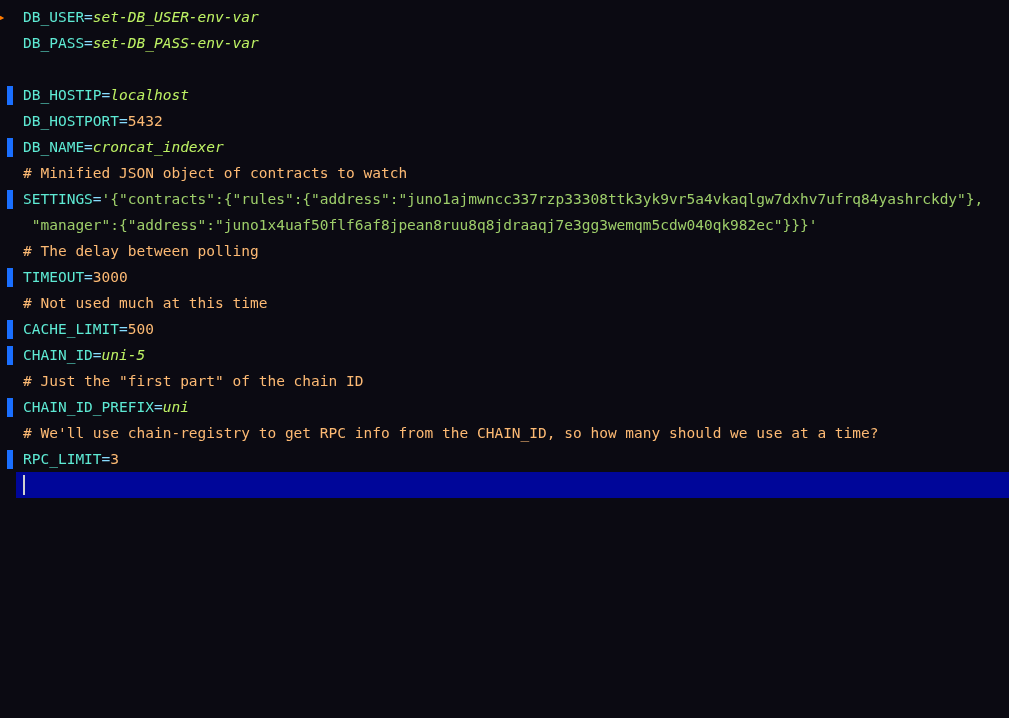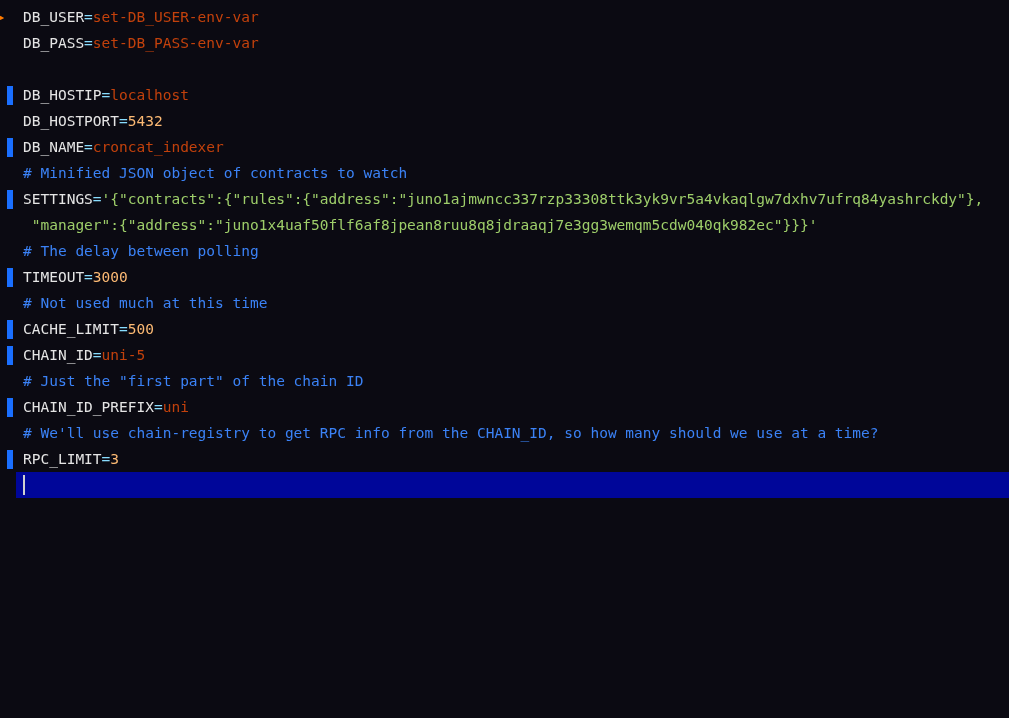--- a/index.html
+++ b/index.html
@@ -48,33 +48,34 @@
       padding-left: 7px;
       padding-top: 4px;
       white-space: pre;
       overflow: hidden;
     }
     .line {
       height: 26px;
       line-height: 26px;
     }
     .var-name {
-      color: #e5e5e5;
+      color: #5eead4;
     }
     .equals {
       color: #89ddff;
     }
     .value {
-      color: #c2410c;
+      color: #bef264;
+      font-style: italic;
     }
     .number {
       color: #fdba74;
     }
     .comment {
-      color: #3b82f6;
+      color: #fdba74;
       text-align: right;
     }
     .string-quote {
       color: #9ece6a;
     }
     .json-string {
       color: #9ece6a;
     }
     .cursor-line {
       background-color: #000699;

